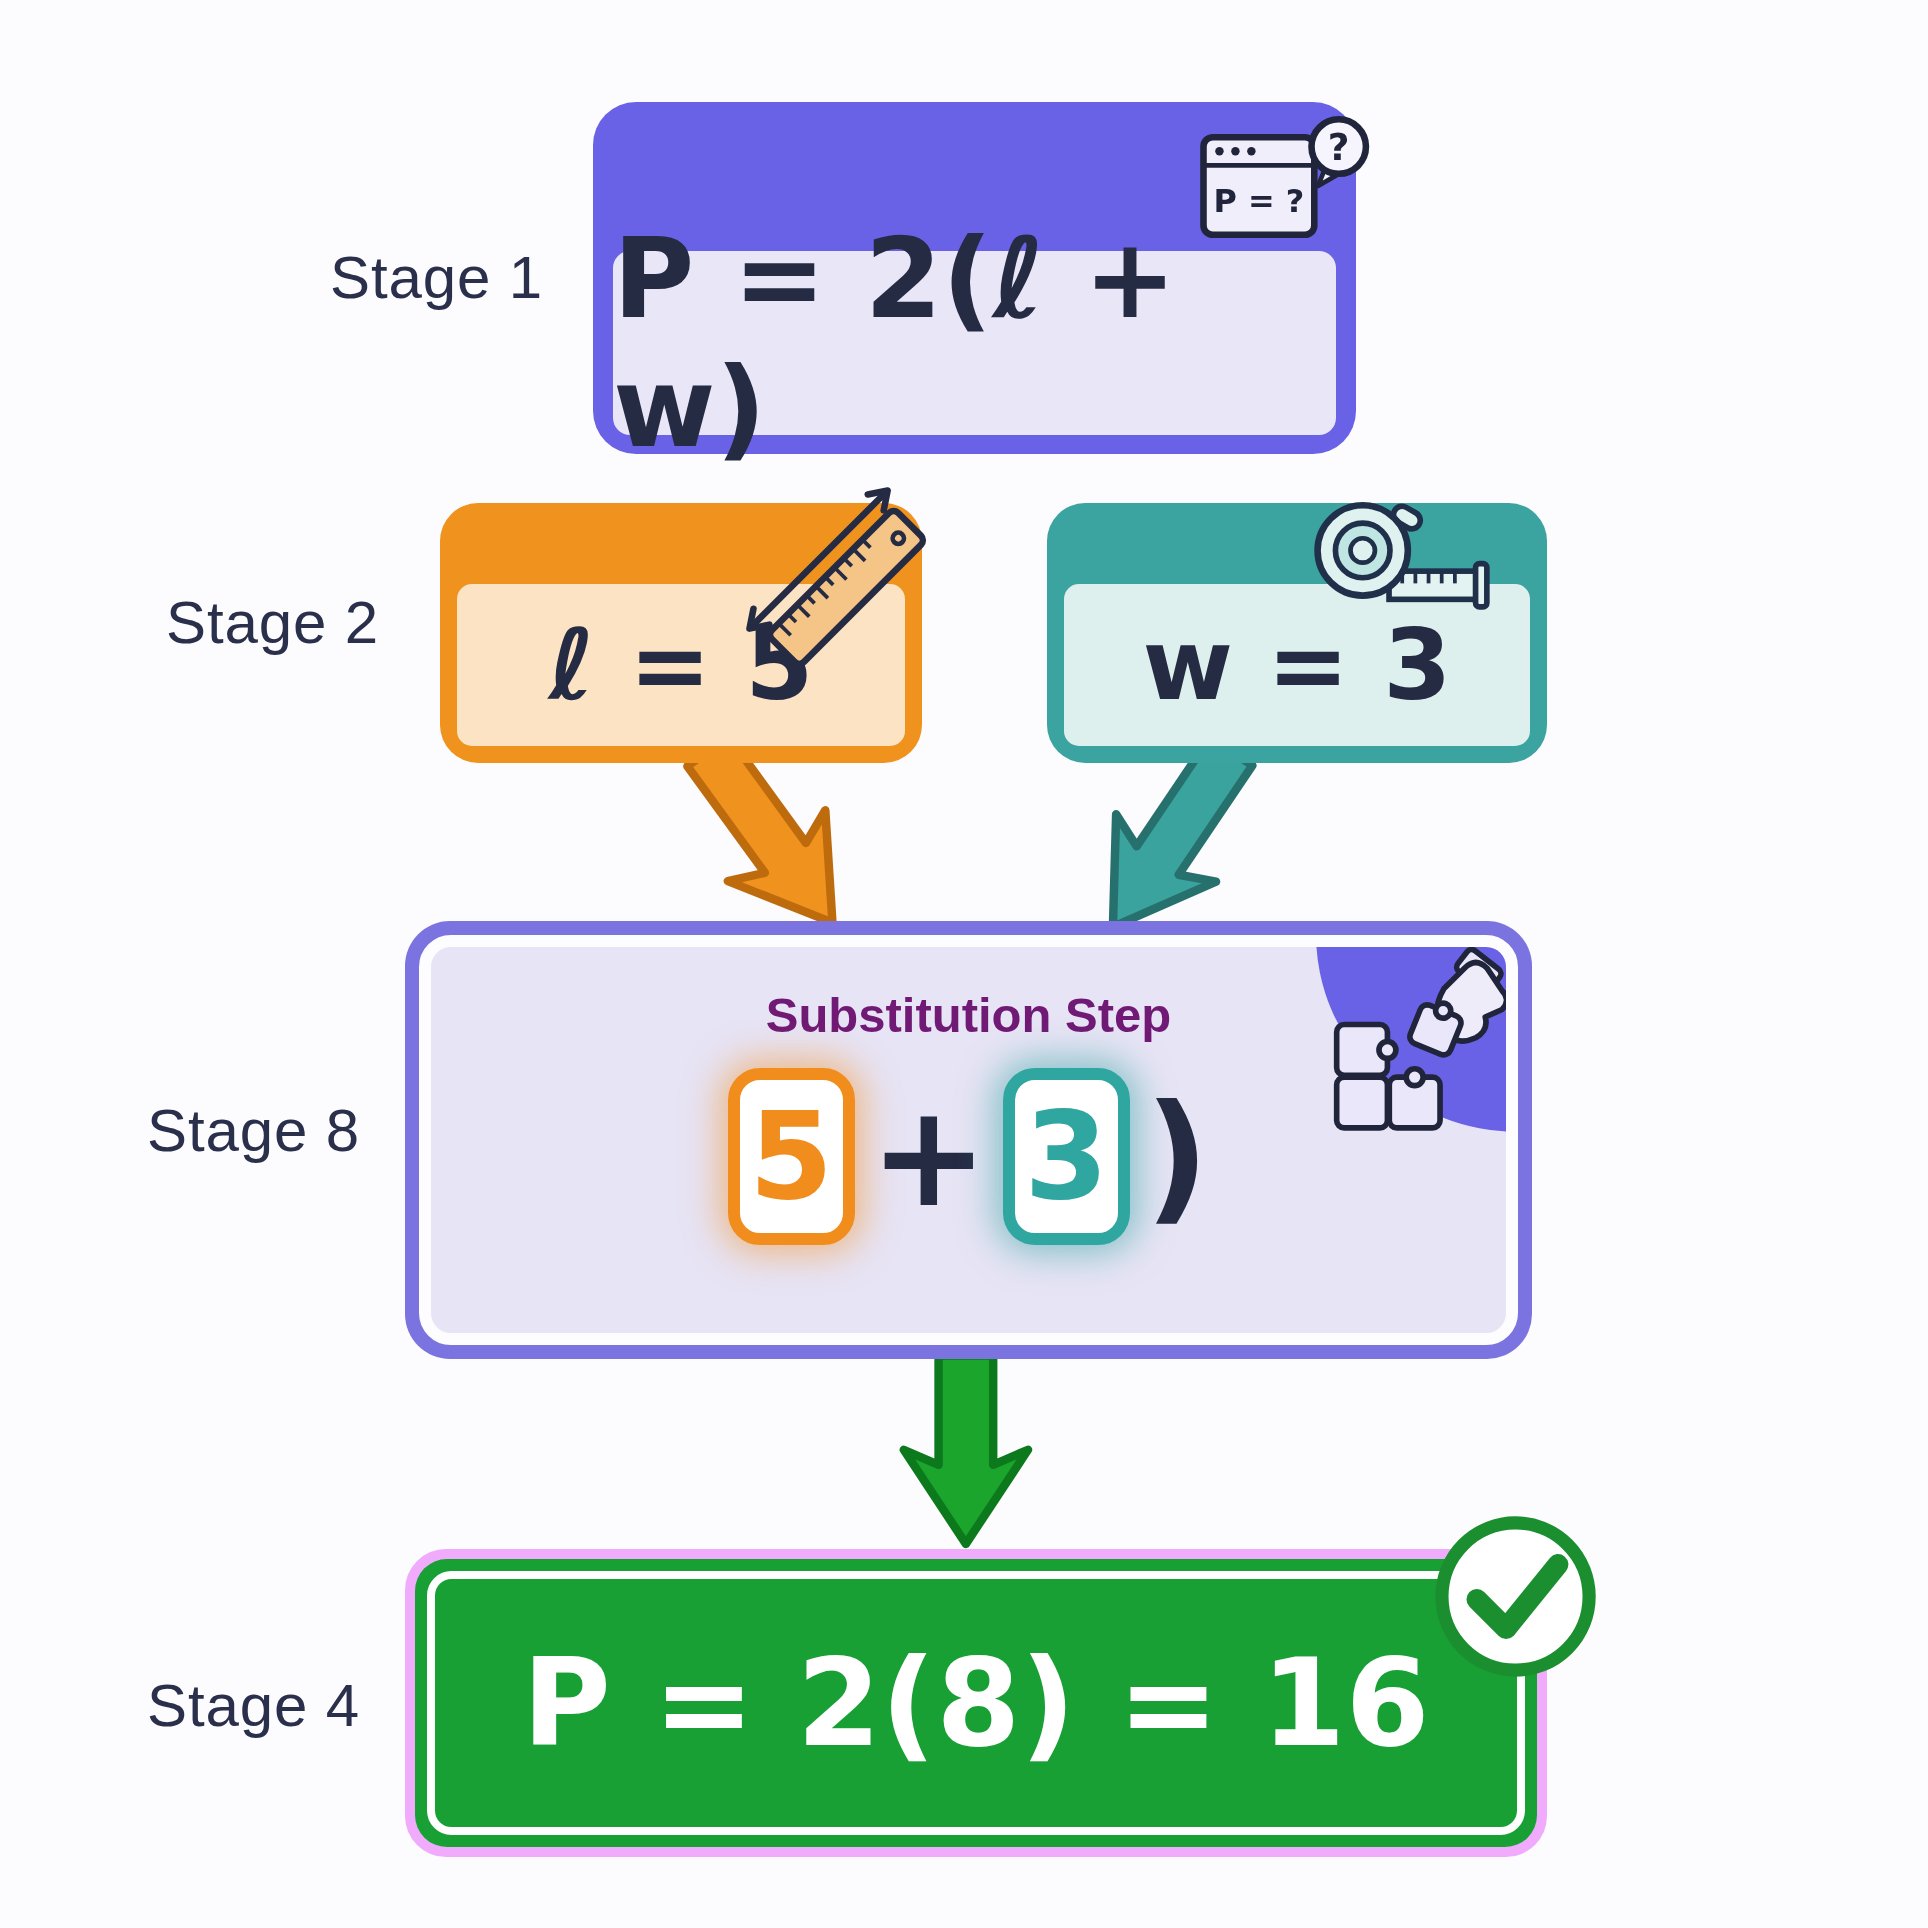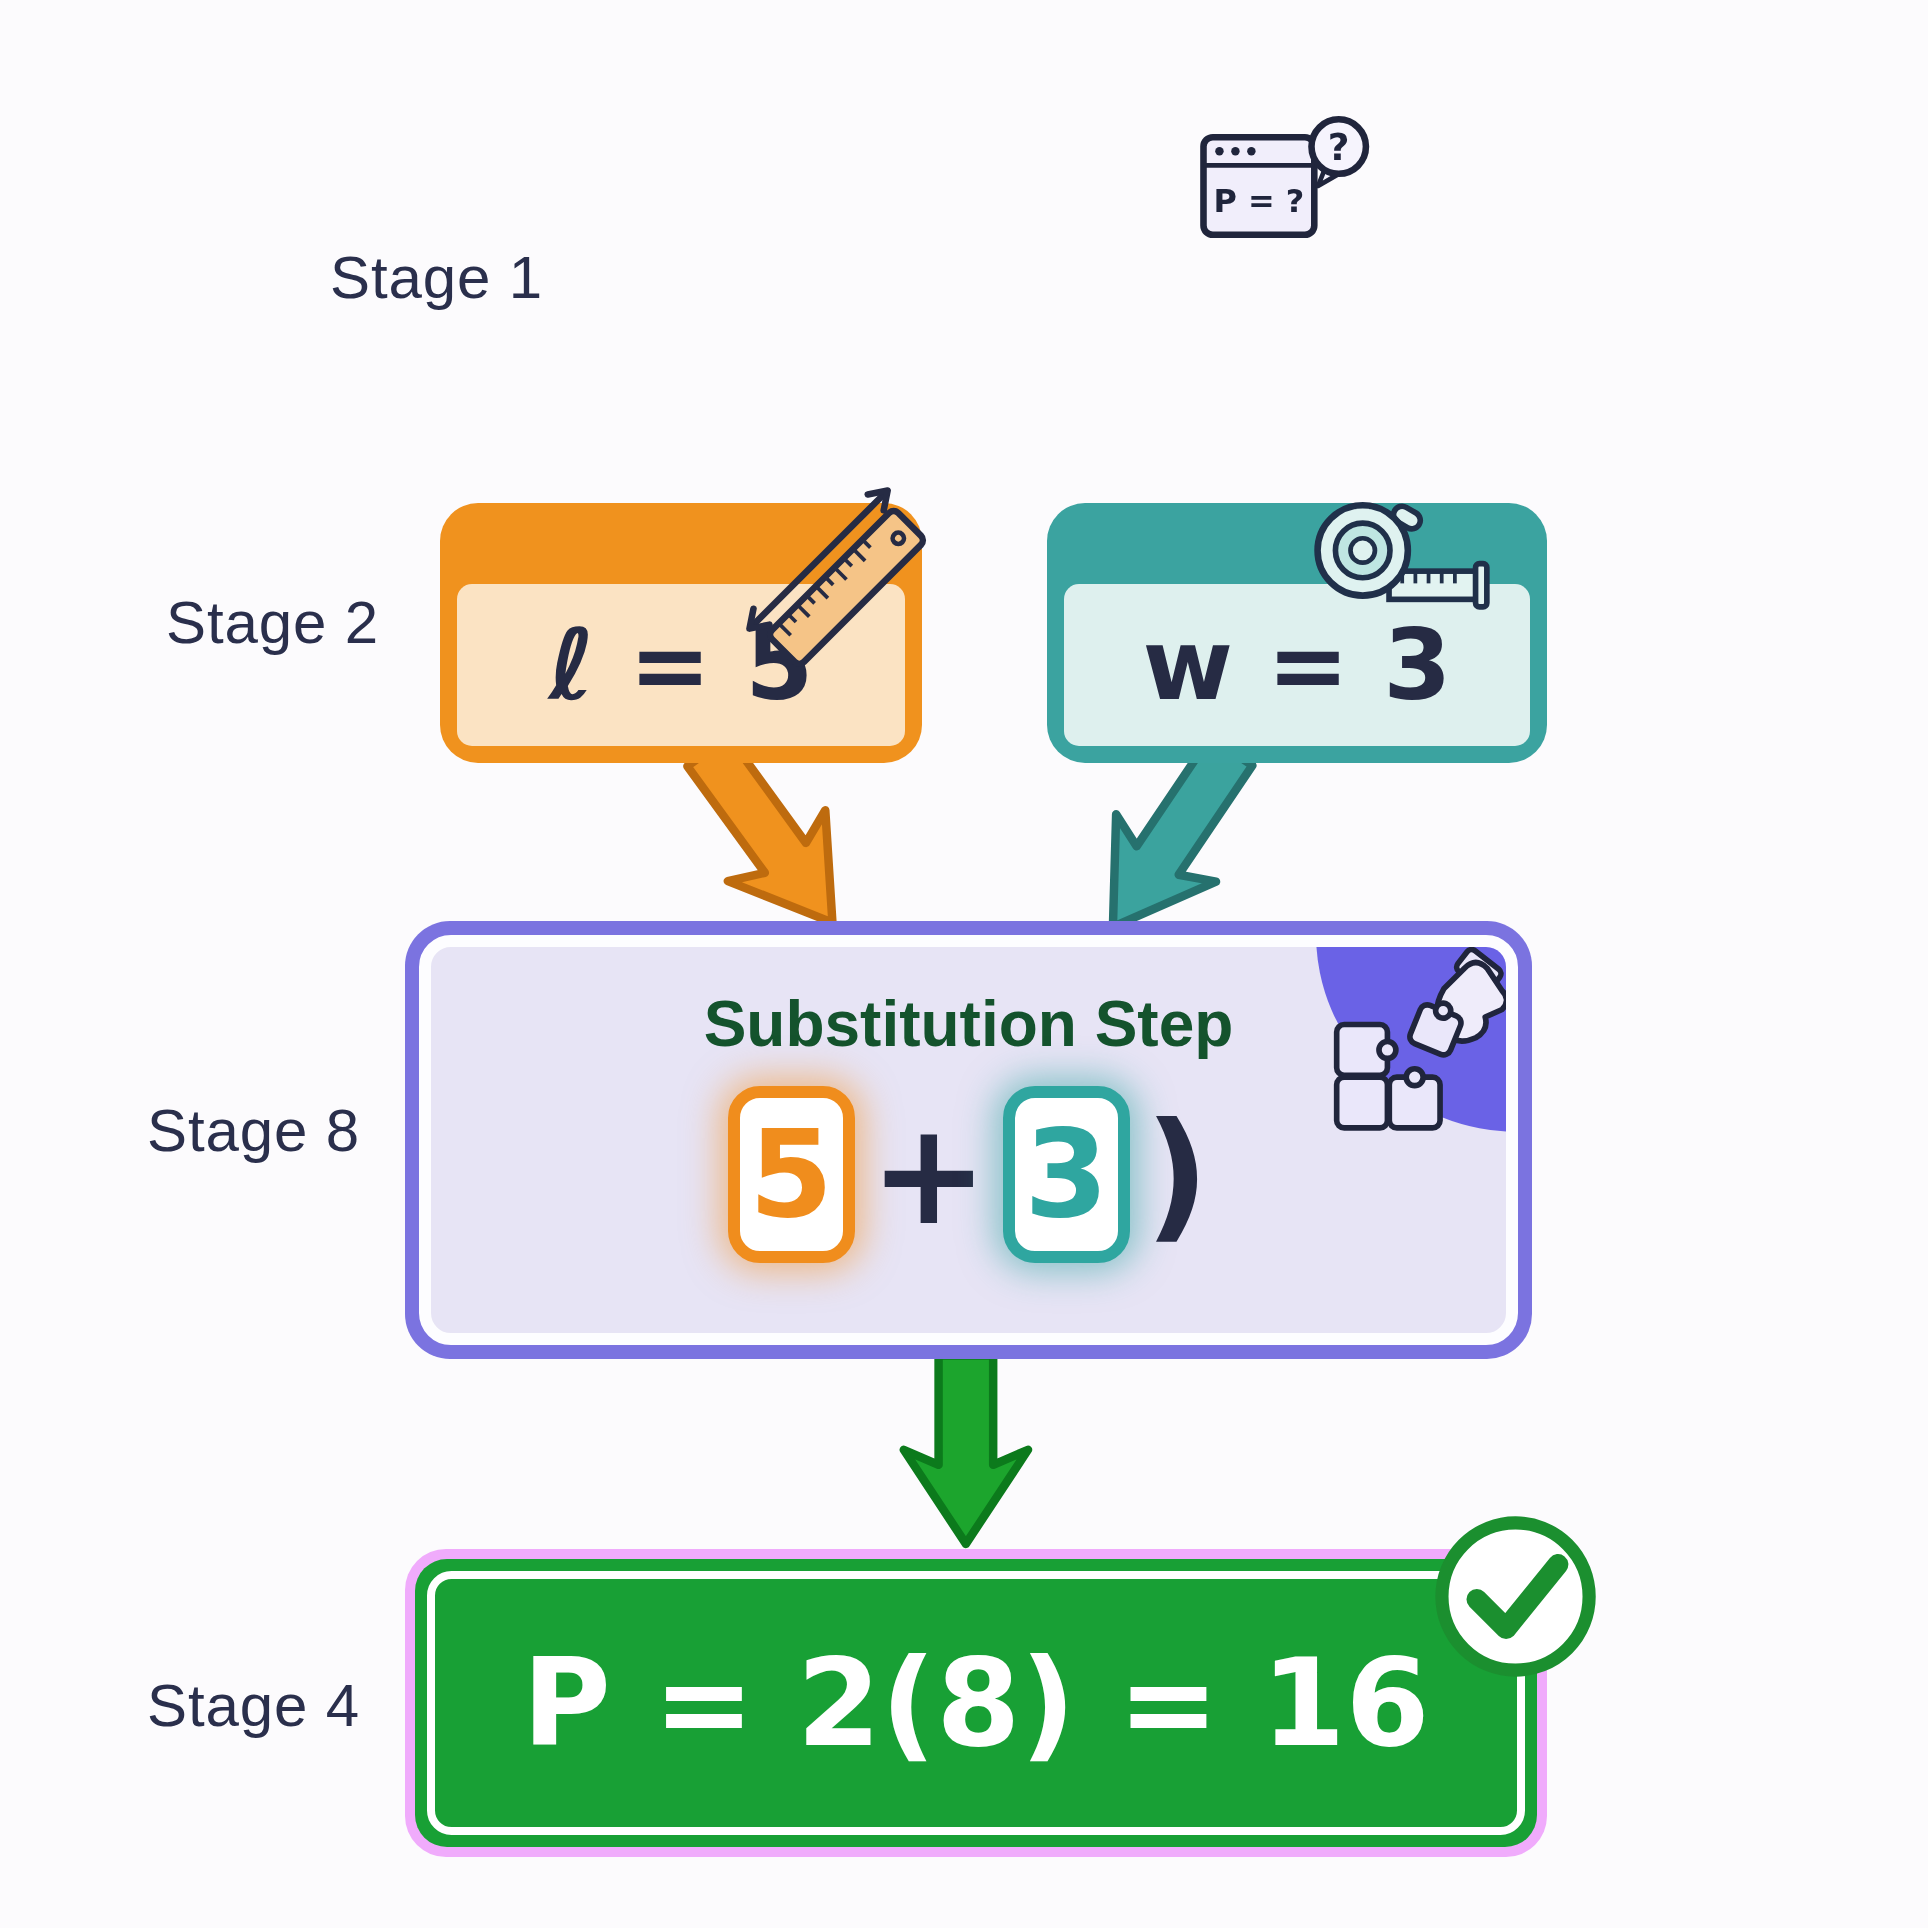--- a/index.html
+++ b/index.html
@@ -60,21 +60,21 @@
     position:absolute;left:405px;top:921px;width:1127px;height:438px;
     background:#7B73E0;border-radius:45px;padding:14px;box-sizing:border-box;z-index:2;
   }
   .box3-inner{
     position:relative;width:100%;height:100%;box-sizing:border-box;
     background:#E7E4F5;border:12.2px solid #FDFDFF;border-radius:32px;
     overflow:hidden;
   }
   .box3-title{
     margin-top:40px;text-align:center;
-    font-size:64px;font-weight:600;color:#14532d;
+    font-size:49px;font-weight:600;color:#701a75;
   }
   .box3-eq{
     margin-top:24.5px;
     display:flex;align-items:center;justify-content:center;gap:15px;
     font-size:141px;
   }
   .chip{
     font-family:"DejaVu Sans", sans-serif;font-weight:bold;
     width:127px;height:177px;border-radius:32px;background:#FFFFFF;
     display:flex;align-items:center;justify-content:center;
@@ -138,20 +138,25 @@
     <g transform="translate(1026,1440)">
       <polygon points="-29,0 29,0 29,116 66,100 0,200 -66,100 -29,116" fill="#1CA52D" stroke="#0C7A1C" stroke-width="9" stroke-linejoin="round"></polygon>
     </g>
   </svg>
 
   <div class="stage-label lbl1">Stage 1</div>
   <div class="stage-label lbl2">Stage 2</div>
   <div class="stage-label lbl3">Stage 8</div>
   <div class="stage-label lbl4">Stage 4</div>
 
+  <div class="box1">
+    <div class="box1-body">
+      <span class="eq">P = 2(ℓ + w)</span>
+    </div>
+  </div>
 
   <svg class="icon-svg browser-pos" width="188" height="154" viewBox="0 0 200 164">
     <rect x="10" y="30" width="118" height="104" rx="10" fill="#F1EEFB" stroke="#20253C" stroke-width="7"></rect>
     <line x1="10" y1="60" x2="128" y2="60" stroke="#20253C" stroke-width="5"></line>
     <circle cx="27" cy="45" r="4.5" fill="#20253C"></circle>
     <circle cx="44" cy="45" r="4.5" fill="#20253C"></circle>
     <circle cx="61" cy="45" r="4.5" fill="#20253C"></circle>
     <text x="69" y="110" text-anchor="middle" font-family="DejaVu Sans" font-size="34" font-weight="bold" fill="#20253C">P = ?</text>
     <path d="M140,62 L132,82 L156,68 Z" fill="#F6F4FD" stroke="#20253C" stroke-width="5" stroke-linejoin="round"></path>
     <circle cx="154" cy="40" r="29" fill="#F6F4FD" stroke="#20253C" stroke-width="7"></circle>

